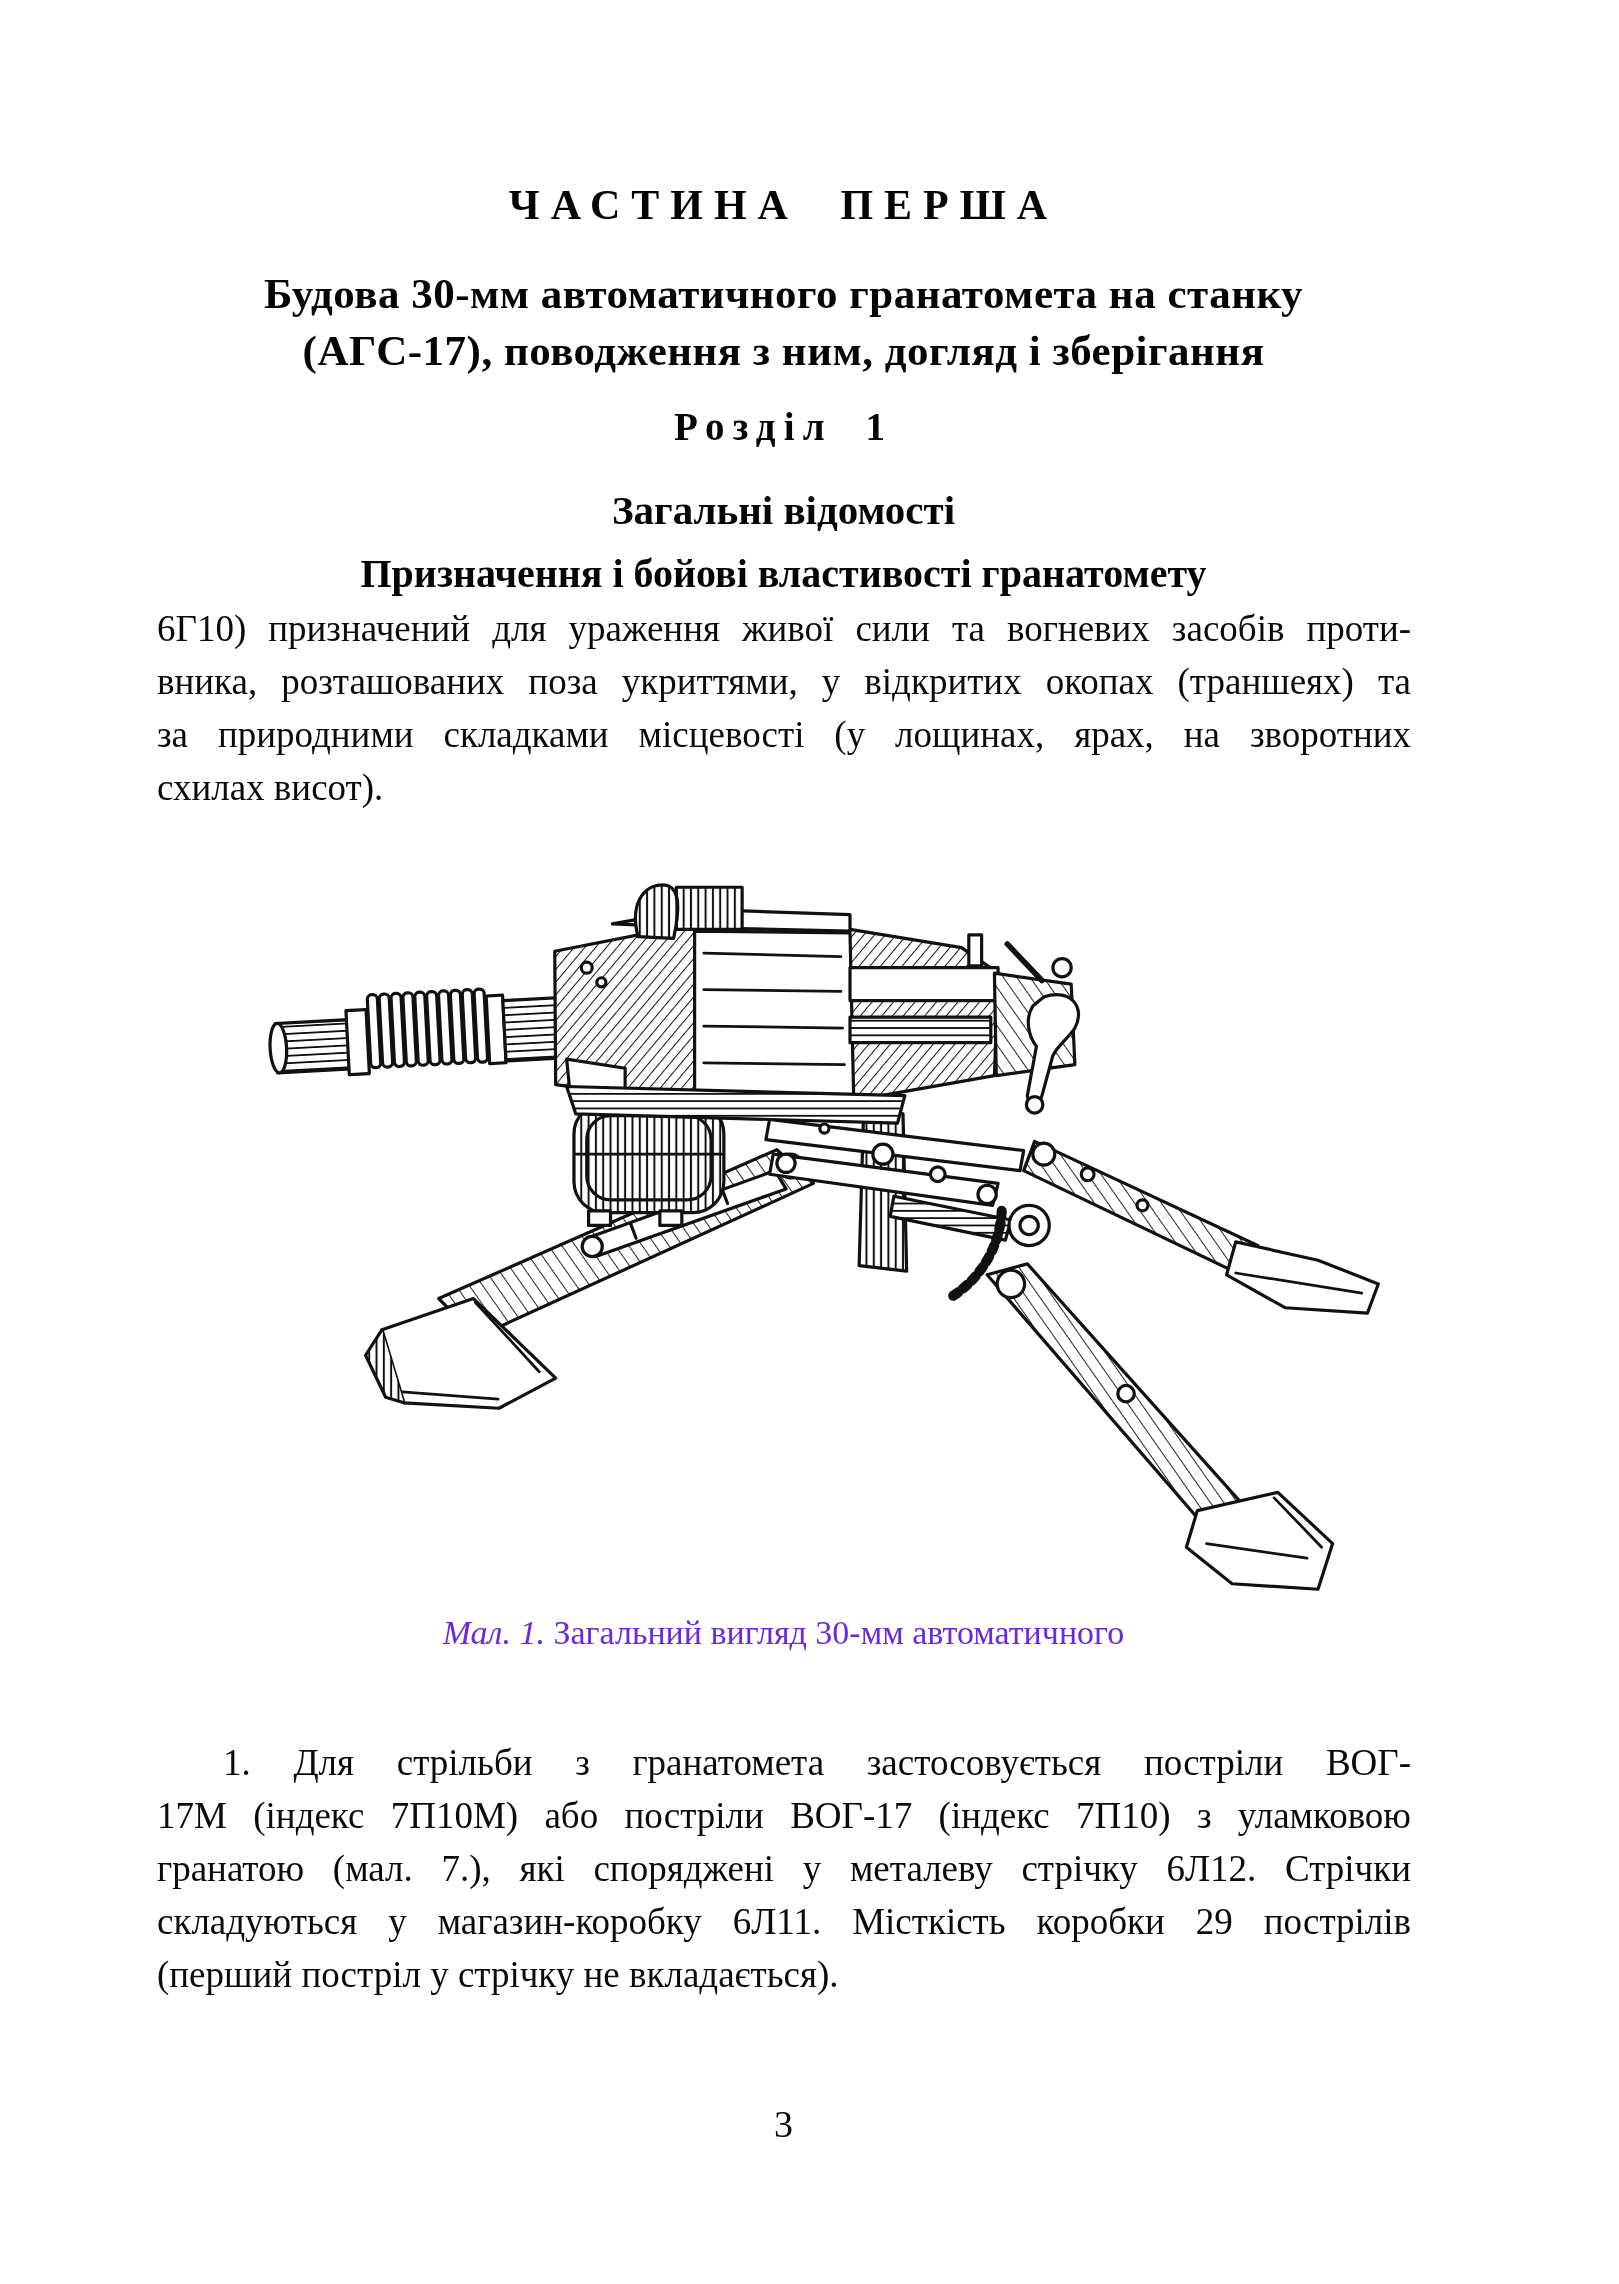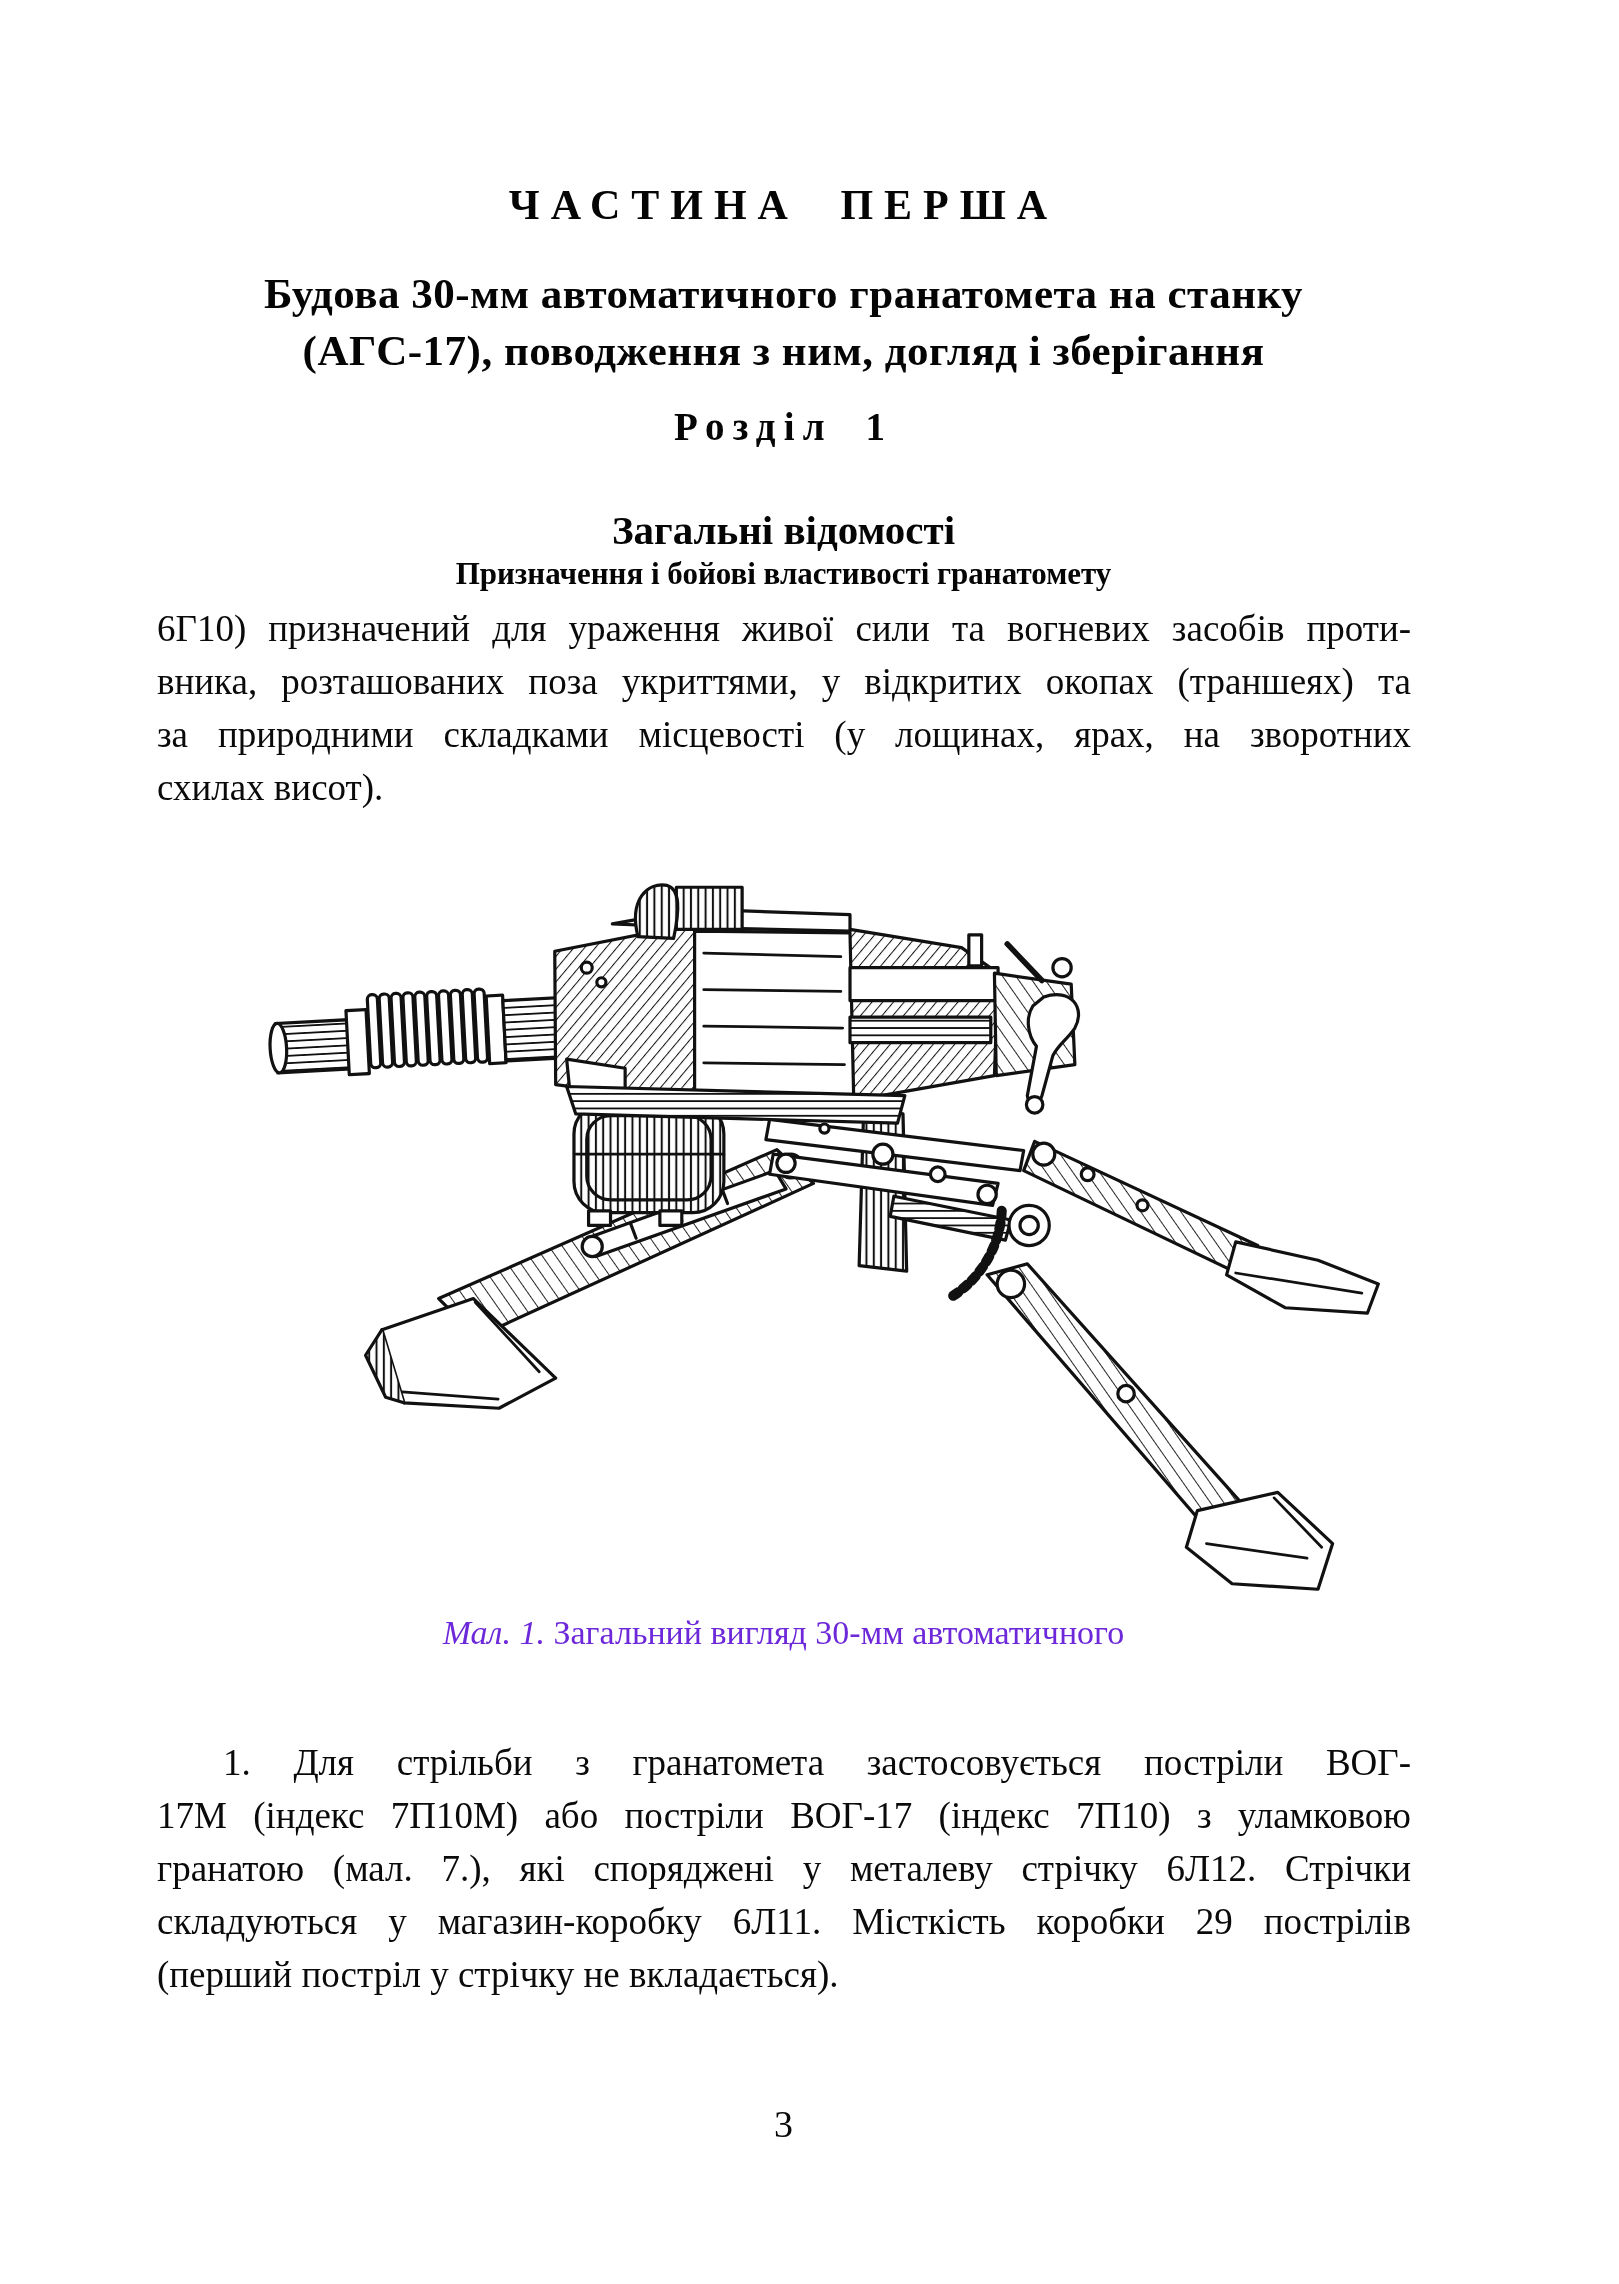--- a/index.html
+++ b/index.html
@@ -9,22 +9,22 @@
     background:#ffffff;
     font-family:"Liberation Serif", serif;
     color:#000;
     overflow:hidden;
   }
   .content{position:absolute;left:157px;top:0;width:1254px;}
   .heading{position:absolute;left:-22px;width:1297px;text-align:center;font-weight:bold;color:#050505;}
   .part-title{top:181px;font-size:42px;line-height:48px;letter-spacing:11px;word-spacing:20px;}
   .subtitle{top:265px;font-size:43px;line-height:57px;letter-spacing:0.5px;}
   .chapter{top:404px;font-size:39px;line-height:46px;letter-spacing:8.2px;word-spacing:14.6px;}
-  .section{top:486px;font-size:41px;line-height:48px;margin-top:20px;}
-  .subsection{top:550px;font-size:31px;line-height:48px;}
+  .section{top:486px;font-size:41px;line-height:48px;}
+  .subsection{top:550px;font-size:40px;line-height:48px;}
   .para{position:absolute;left:0;width:1254px;font-size:37px;line-height:53px;color:#0a0a0a;}
   .para-1{top:602px;}
   .para-2{top:1736px;}
   .line{width:100%;text-align:justify;text-align-last:justify;white-space:normal;}
   .line.last{text-align-last:left;}
   .line.indent{padding-left:66px;box-sizing:border-box;}
   .figure-wrap{position:absolute;left:265px;top:879px;width:1170px;height:724px;}
   .figure-wrap svg{display:block;width:100%;height:100%;}
   .caption{position:absolute;left:-22px;top:1608px;width:1297px;text-align:center;
     font-size:34px;line-height:50px;color:#6d28d9;}

